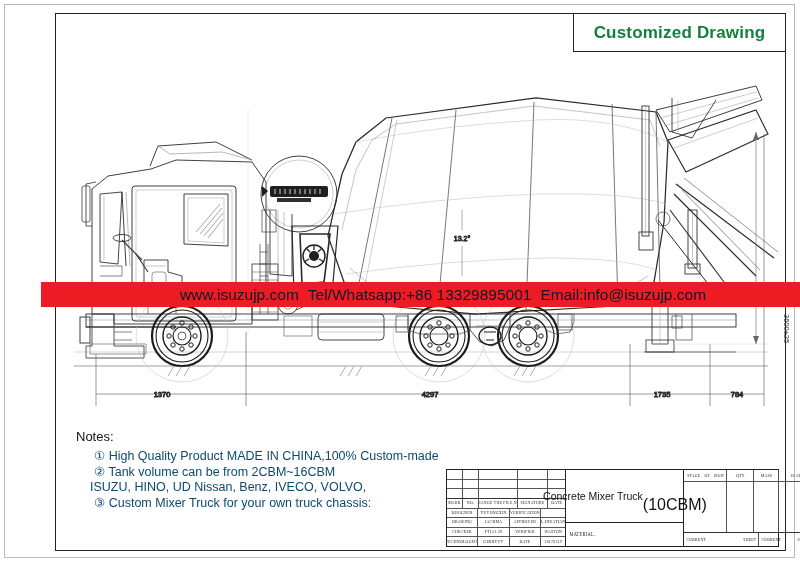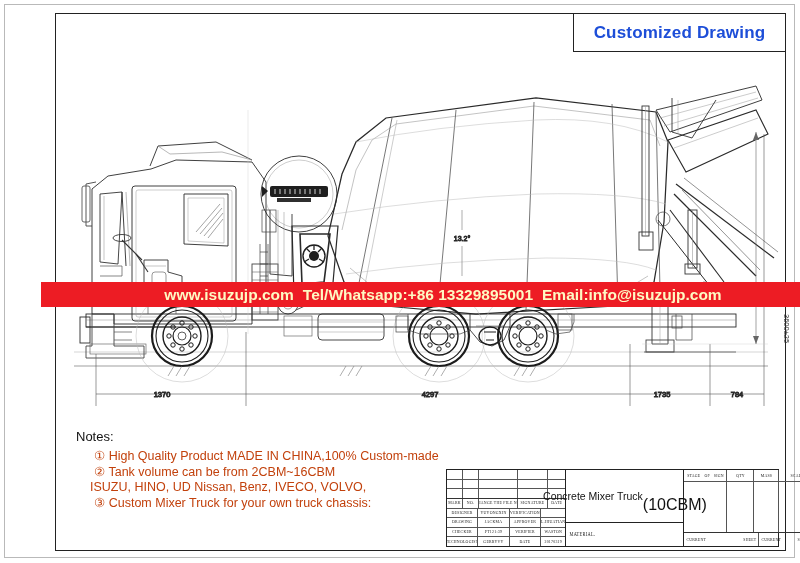--- a/index.html
+++ b/index.html
@@ -1,28 +1,28 @@
 <!DOCTYPE html>
 <html><head>
 <meta charset="utf-8">
 <style>
   html,body{margin:0;padding:0;background:#fff;}
   body{width:800px;height:563px;font-family:"Liberation Sans",sans-serif;overflow:hidden;}
   #page{position:relative;width:800px;height:563px;background:#ffffff;}
   .outer-border{position:absolute;left:4px;top:4px;width:791px;height:554px;border:1px solid #b9b9b9;box-sizing:border-box;}
   .drawing-frame{position:absolute;left:55px;top:13px;width:731px;height:538px;border:1.6px solid #222;box-sizing:border-box;background:#fff;}
   .title-banner{position:absolute;right:0px;top:0px;width:212px;height:38px;border-left:1.6px solid #222;border-bottom:1.6px solid #222;box-sizing:border-box;display:flex;align-items:center;justify-content:center;}
-  .title-banner span{font-size:17px;font-weight:bold;color:#1d4ed8;letter-spacing:.2px;}
+  .title-banner span{font-size:17px;font-weight:bold;color:#15803d;letter-spacing:.2px;}
   svg.cad{position:absolute;left:0;top:0;width:731px;height:538px;}
   .red-band{position:absolute;left:-15px;top:268px;width:768px;height:25px;background:#ed1c24;display:flex;align-items:center;justify-content:center;z-index:40;box-shadow:0 0 0 0 rgba(0,0,0,0);}
-  .red-band .txt{color:#fef9c3;font-size:15.5px;font-weight:bold;white-space:nowrap;letter-spacing:0px;font-family:"Liberation Sans",sans-serif;margin-left:36px;}
+  .red-band .txt{color:#0f172a;font-size:15.5px;font-weight:normal;white-space:nowrap;letter-spacing:0px;font-family:"Liberation Sans",sans-serif;margin-left:36px;}
   .red-band .gap{display:inline-block;width:9px;}
   .notes{position:absolute;left:20px;top:415px;z-index:20;}
   .notes .hdr{font-size:13px;color:#111;margin-bottom:5px;}
-  .notes .ln{font-size:12.5px;color:#c2410c;line-height:15.5px;white-space:nowrap;}
+  .notes .ln{font-size:12.5px;color:#0c4a6e;line-height:15.5px;white-space:nowrap;}
   .notes .ind{padding-left:18px;}
   .notes .ind2{padding-left:14px;}
   
   .tblock{position:absolute;left:390px;top:455px;width:333px;height:78px;border:1.4px solid #222;box-sizing:border-box;background:#fff;display:flex;z-index:25;}
   .tb-left{width:120px;border-right:1.4px solid #222;box-sizing:border-box;display:flex;flex-direction:column;}
   .tb-left .blank-rows{flex:0 0 29px;display:flex;flex-direction:column;}
   .tb-left .blank-rows .br{flex:1;border-bottom:.7px solid #555;display:flex;}
   .tb-left .blank-rows .br:last-child{border-bottom:.9px solid #333;}
   .bcell{border-right:.7px solid #555;}
   .bc1{width:15px;}.bc2{width:15px;}.bc3{width:38px;}.bc4{width:29px;}.bc5{flex:1;border-right:none;}

